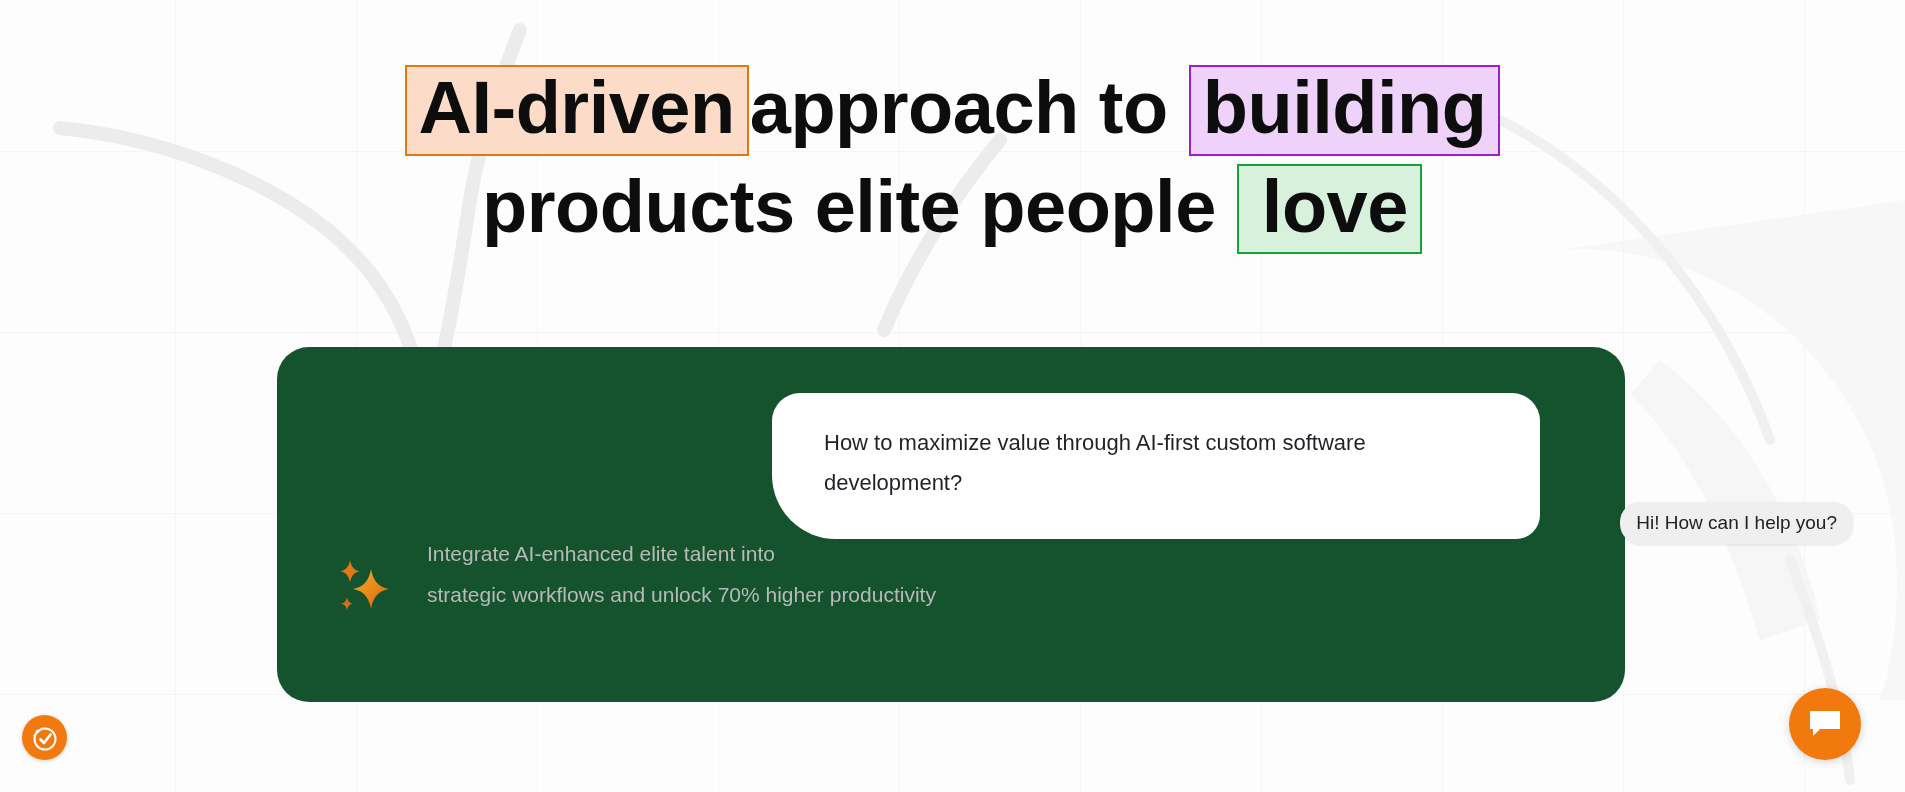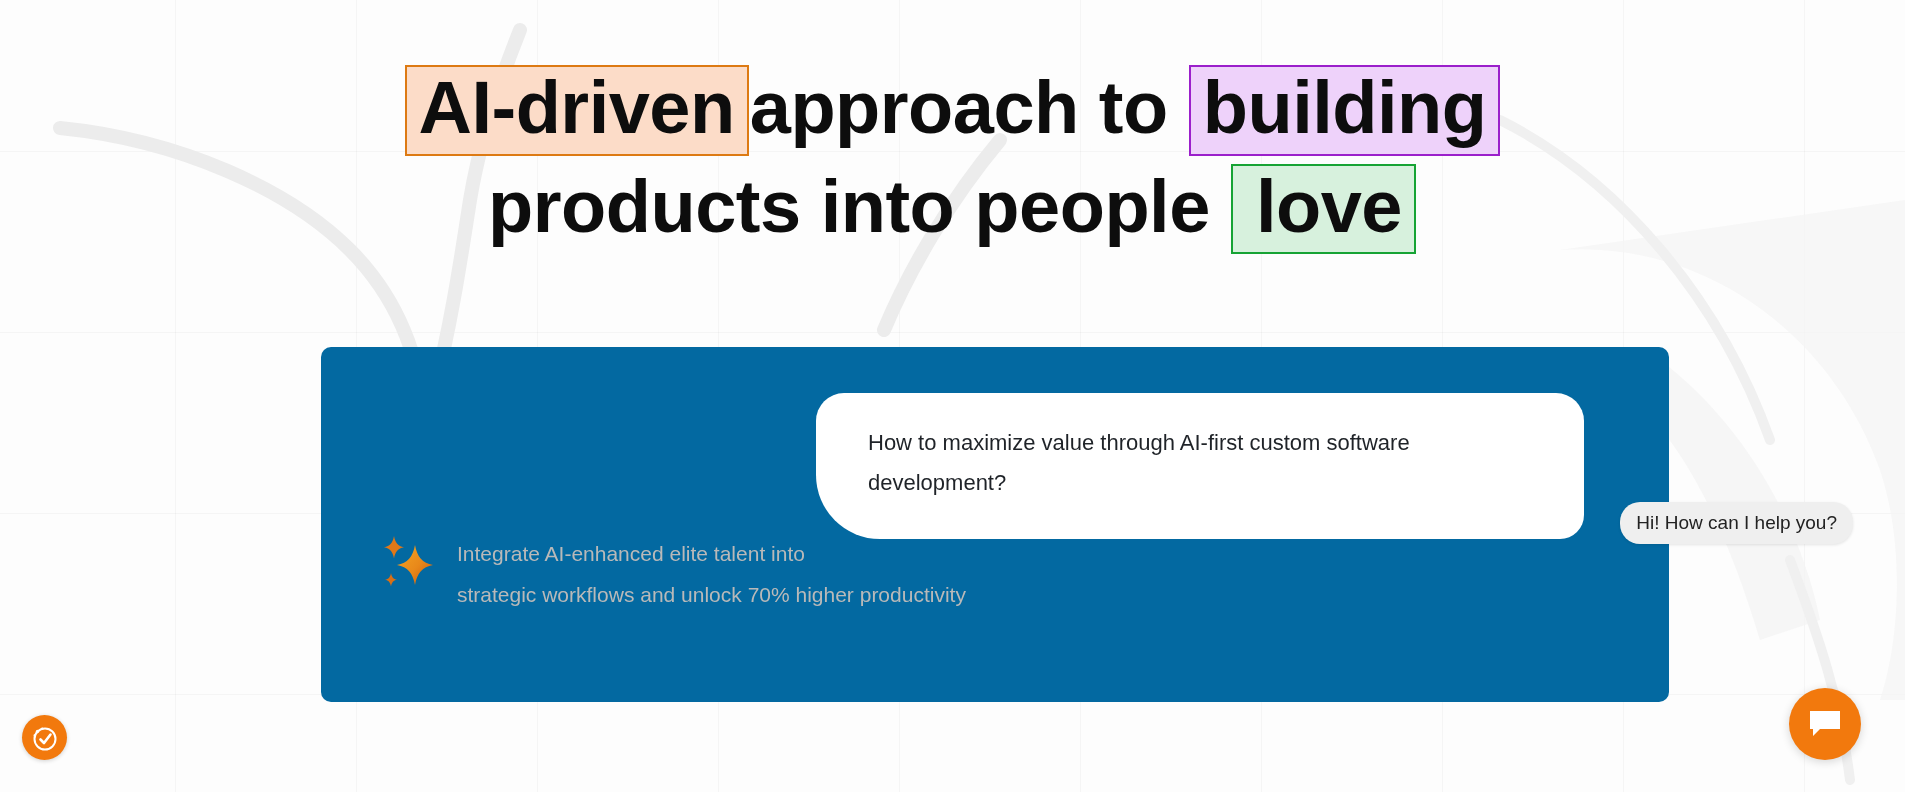--- a/index.html
+++ b/index.html
@@ -60,24 +60,23 @@
   }
   .hl-orange { background:#fcdcc8; border:2px solid #dd7a13; }
   .hl-purple { background:#eed2fa; border:2px solid #9b1fcb; }
   .hl-green  { background:#d7f1dd; border:2px solid #16a334; padding-bottom:7px;padding-left:23px; }
 
   
   .dark-card {
     position:absolute;
     left:277px; top:347px;
     width:1348px; height:355px;
-    background:#0369a1;
-    border-radius:10px;
+    background:#14532d;
+    border-radius:32px;
     overflow:hidden;
-    margin-left:44px;
   }
 
   
   .chat-bubble {
     position:absolute;
     left:495px; top:46px;
     width:768px; height:146px;
     background:#ffffff;
     border-radius:28px 28px 24px 64px;
     padding:30px 38px 0 52px;
@@ -89,22 +88,22 @@
     color:#1f2328;
     font-weight:400;
     max-width:640px;
   }
 
   
   .answer-row {
     position:absolute;
     left:60px; top:186px;
     display:flex;
-    align-items:flex-start;
-    gap:22px;
+    align-items:flex-end;
+    gap:36px;
   }
   .sparkle-icon { width:54px; height:56px; flex:0 0 54px; margin-top:2px; }
   .sparkle-icon svg { width:100%; height:100%; display:block; }
 
   .answer-text {
     font-family:"Liberation Sans", sans-serif;
     font-size:21px;
     line-height:41px;
     color:#b9b9b9;
     font-weight:400;
@@ -176,21 +175,21 @@
         <path d="M 1790 560 C 1820 640 1840 700 1850 780"></path>
       </g>
     </svg>
   </div>
 
   <h1 class="headline">
     <span class="line line1">
       <span class="hl hl-orange">AI-driven</span><span>approach to</span> <span class="hl hl-purple">building</span>
     </span>
     <span class="line line2">
-      <span>products into people</span> <span class="hl hl-green">love</span>
+      <span>products elite people</span> <span class="hl hl-green">love</span>
     </span>
   </h1>
 
   <div class="dark-card">
 
     <div class="chat-bubble">
       <div class="chat-bubble-text">How to maximize value through AI-first custom software development?</div>
     </div>
 
     <div class="answer-row">

